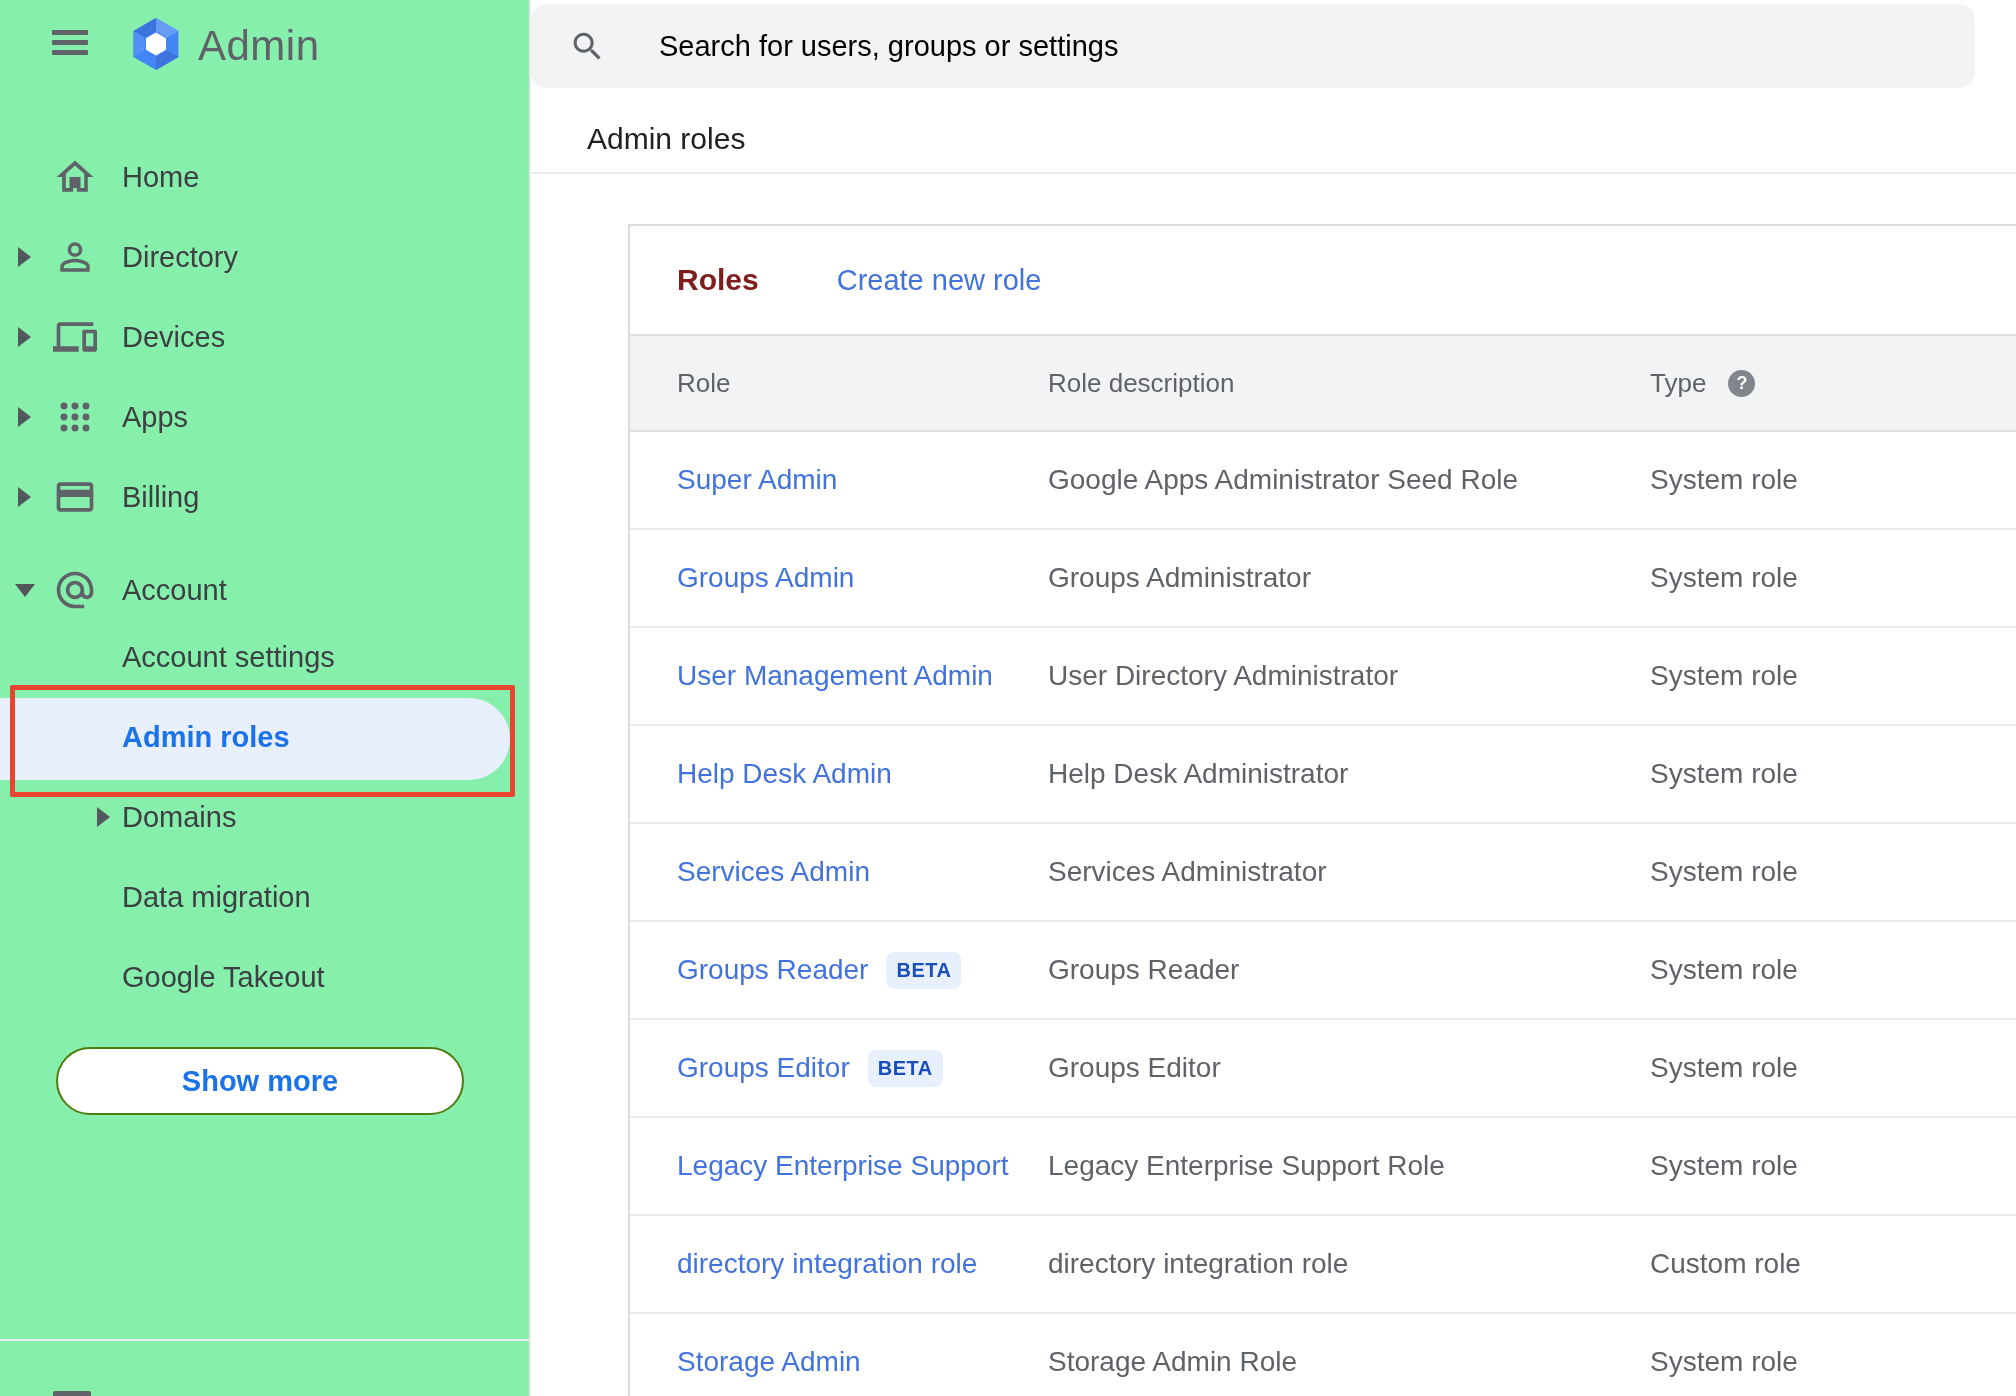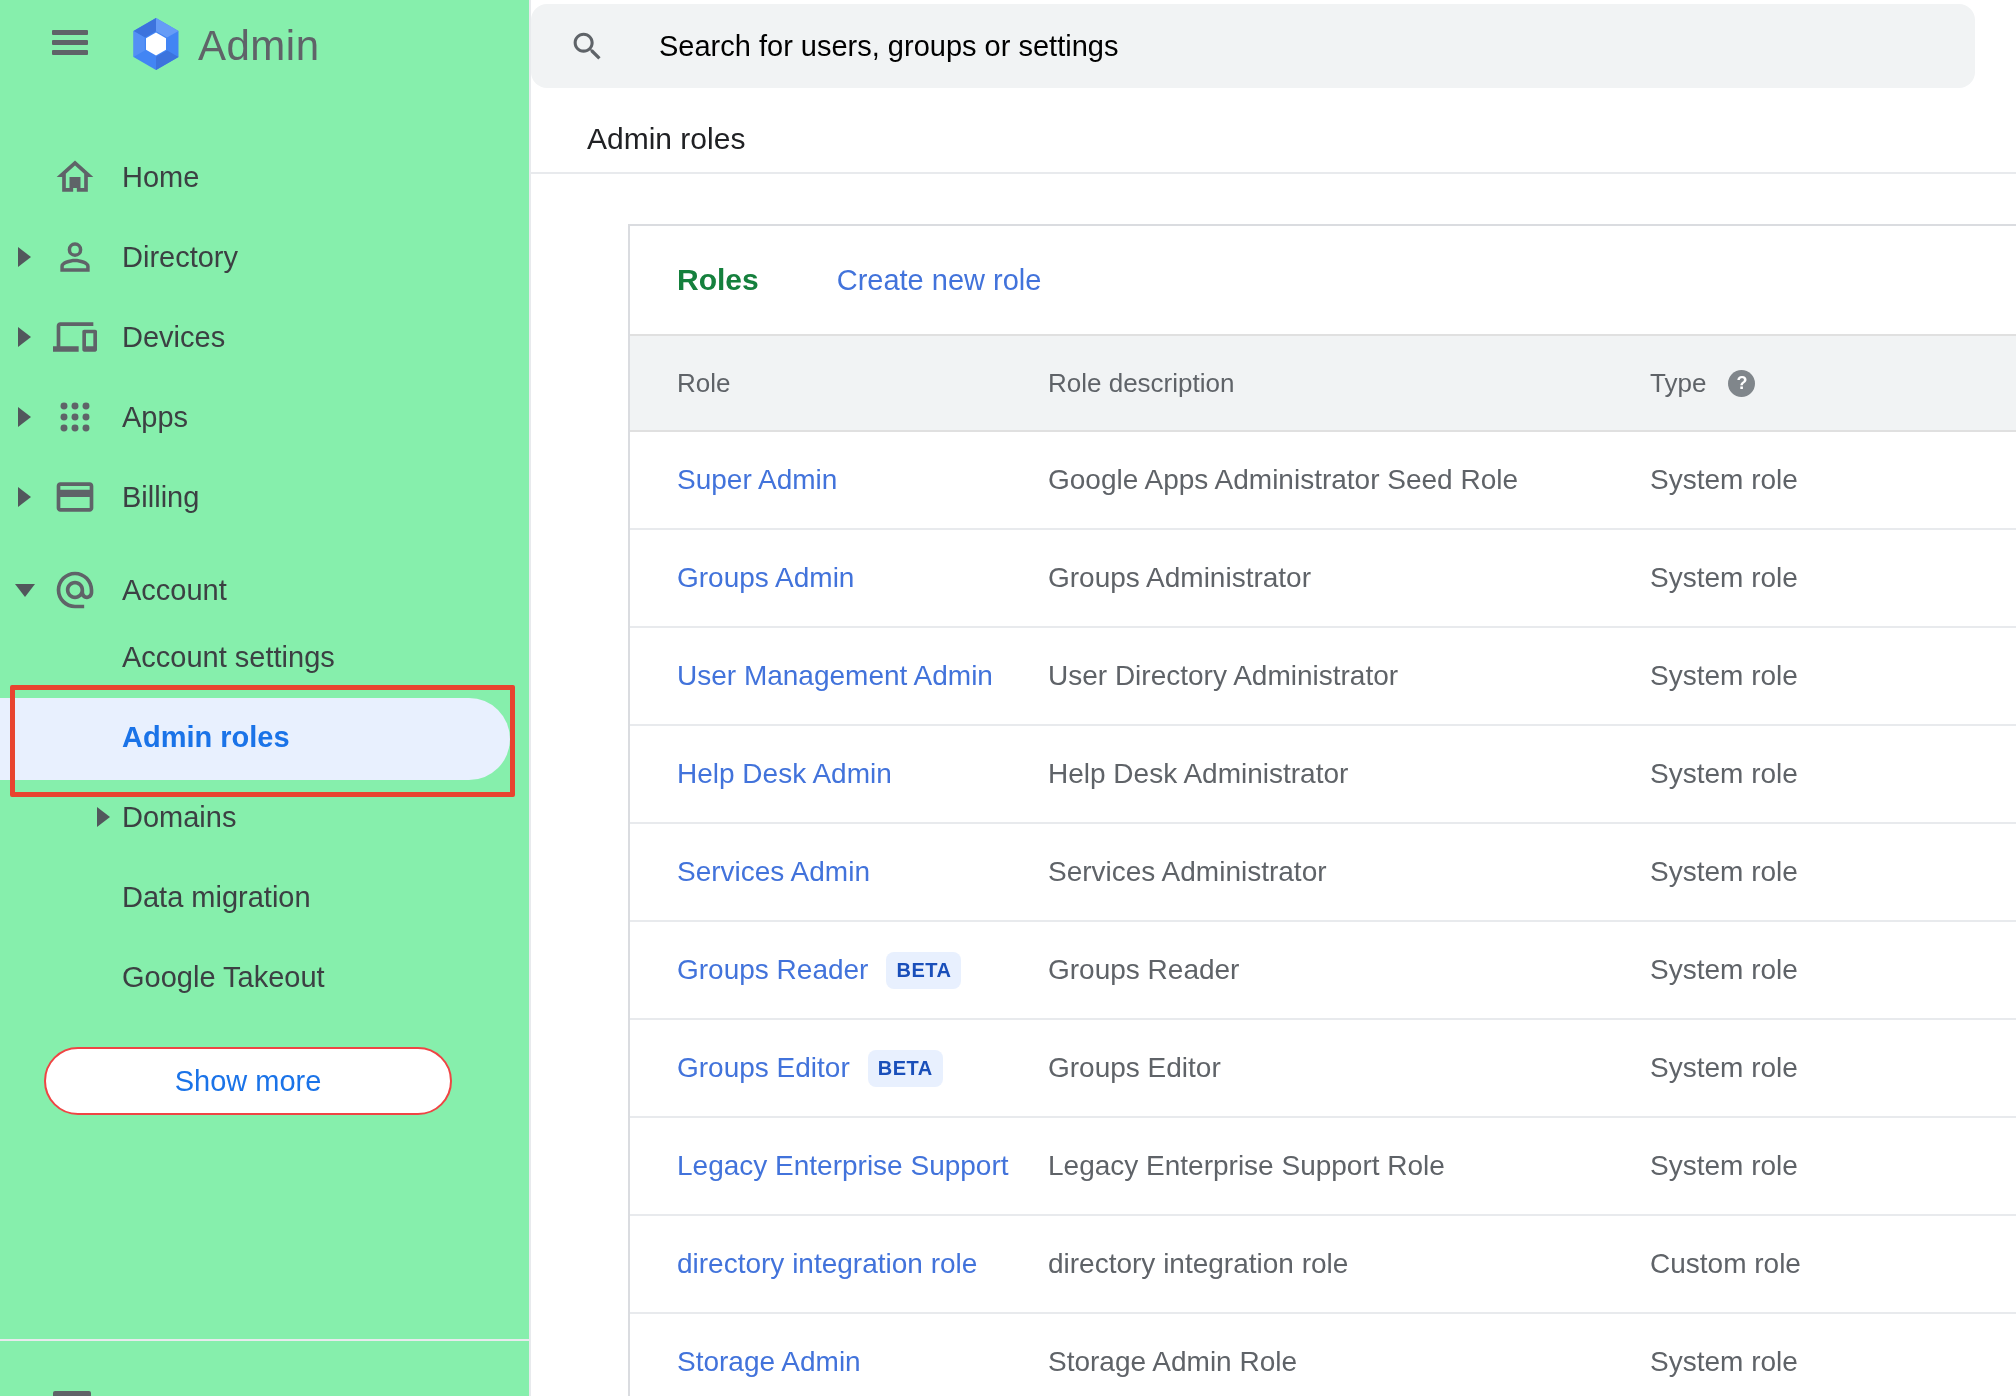--- a/index.html
+++ b/index.html
@@ -28,43 +28,43 @@
       font-size:29px; color:#3c4043; white-space:nowrap; }
   .nav-item.selected .label { color:#1a73e8; font-weight:700; }
   .sub-arrow { position:absolute; left:97px; top:50%; margin-top:-10px; width:0; height:0;
       border-left:13px solid #52575c; border-top:10px solid transparent; border-bottom:10px solid transparent; }
 
   .pill { position:absolute; left:0; top:698px; width:510px; height:82px; background:#e8f0fe;
       border-radius:0 41px 41px 0; z-index:-1; }
   .red-box { position:absolute; left:10px; top:685px; width:505px; height:112px;
       border:5px solid #e8442f; border-radius:2px; z-index:5; pointer-events:none; }
 
-  .show-more { position:absolute; left:44px; top:1047px; width:408px; height:68px;
-      background:#fff; border:2px solid #ef4444; border-radius:34px;
-      font-family:"Liberation Sans", sans-serif; font-size:29px; font-weight:400; color:#1a73e8; cursor:pointer; }
+  .show-more { position:absolute; left:56px; top:1047px; width:408px; height:68px;
+      background:#fff; border:2px solid #4d7c0f; border-radius:34px;
+      font-family:"Liberation Sans", sans-serif; font-size:29px; font-weight:700; color:#1a73e8; cursor:pointer; }
 
   .sidebar-bottom-divider { position:absolute; left:0; top:1339px; width:529px; height:2px; background:#e8eaed; }
   .partial-icon { position:absolute; left:53px; top:1391px; width:38px; height:6px;
       background:#5f6368; border-radius:2px 2px 0 0; }
 
   
   .main { position:absolute; left:531px; top:0; width:1485px; height:1396px; }
   .searchbar { position:absolute; left:0; top:4px; width:1444px; height:84px;
       background:#f1f3f4; border-radius:16px; cursor:text; }
   .searchbar svg { position:absolute; left:38px; top:24px; width:37px; height:37px; fill:#5f6368; }
   .searchbar .placeholder { position:absolute; left:128px; top:50%; transform:translateY(-50%);
       font-size:29px; color:#000000; }
 
   .breadcrumb { position:absolute; left:56px; top:122px; font-size:30px; color:#202124; }
   .hdivider { position:absolute; left:0; top:172px; width:1485px; height:2px; background:#e8eaed; }
 
   .card { position:absolute; left:97px; top:224px; width:1390px; height:1172px;
       background:#fff; border-left:2px solid #dadce0; border-top:2px solid #dadce0; }
   .card-head { position:relative; height:108px; display:flex; align-items:center; padding-left:47px; }
-  .card-head h2 { font-size:30px; font-weight:700; color:#15803d; }
+  .card-head h2 { font-size:30px; font-weight:700; color:#7f1d1d; }
   .card-head a { margin-left:78px; font-size:29px; color:#4273db; text-decoration:none; cursor:pointer; }
 
   .thead, .trow { display:grid; grid-template-columns:371px 602px auto;
       align-items:center; padding-left:47px; height:98px; }
   .thead { background:#f1f3f4; border-top:2px solid #e0e0e0; border-bottom:2px solid #e0e0e0;
       font-size:26px; color:#5f6368; }
   .thead .type-cell { display:flex; align-items:center; }
   .help { display:inline-flex; align-items:center; justify-content:center; margin-left:22px;
       width:27px; height:27px; border-radius:50%; background:#80868b; color:#fff;
       font-size:18px; font-weight:700; cursor:pointer; }

